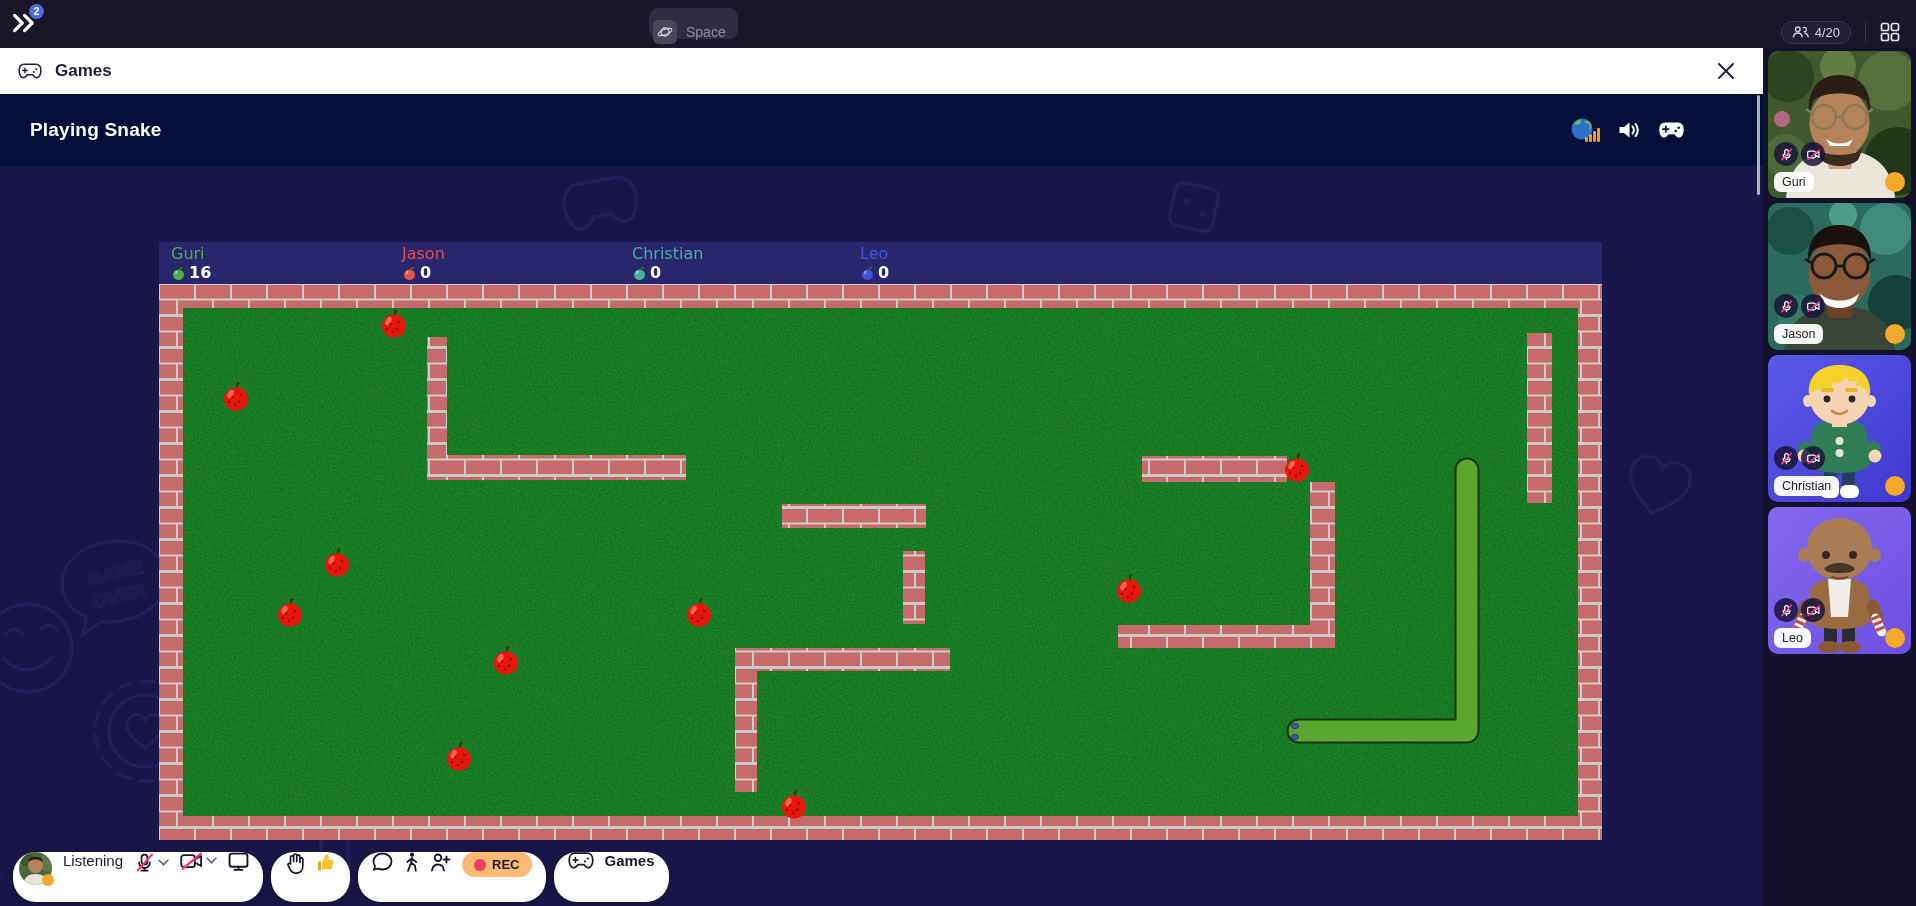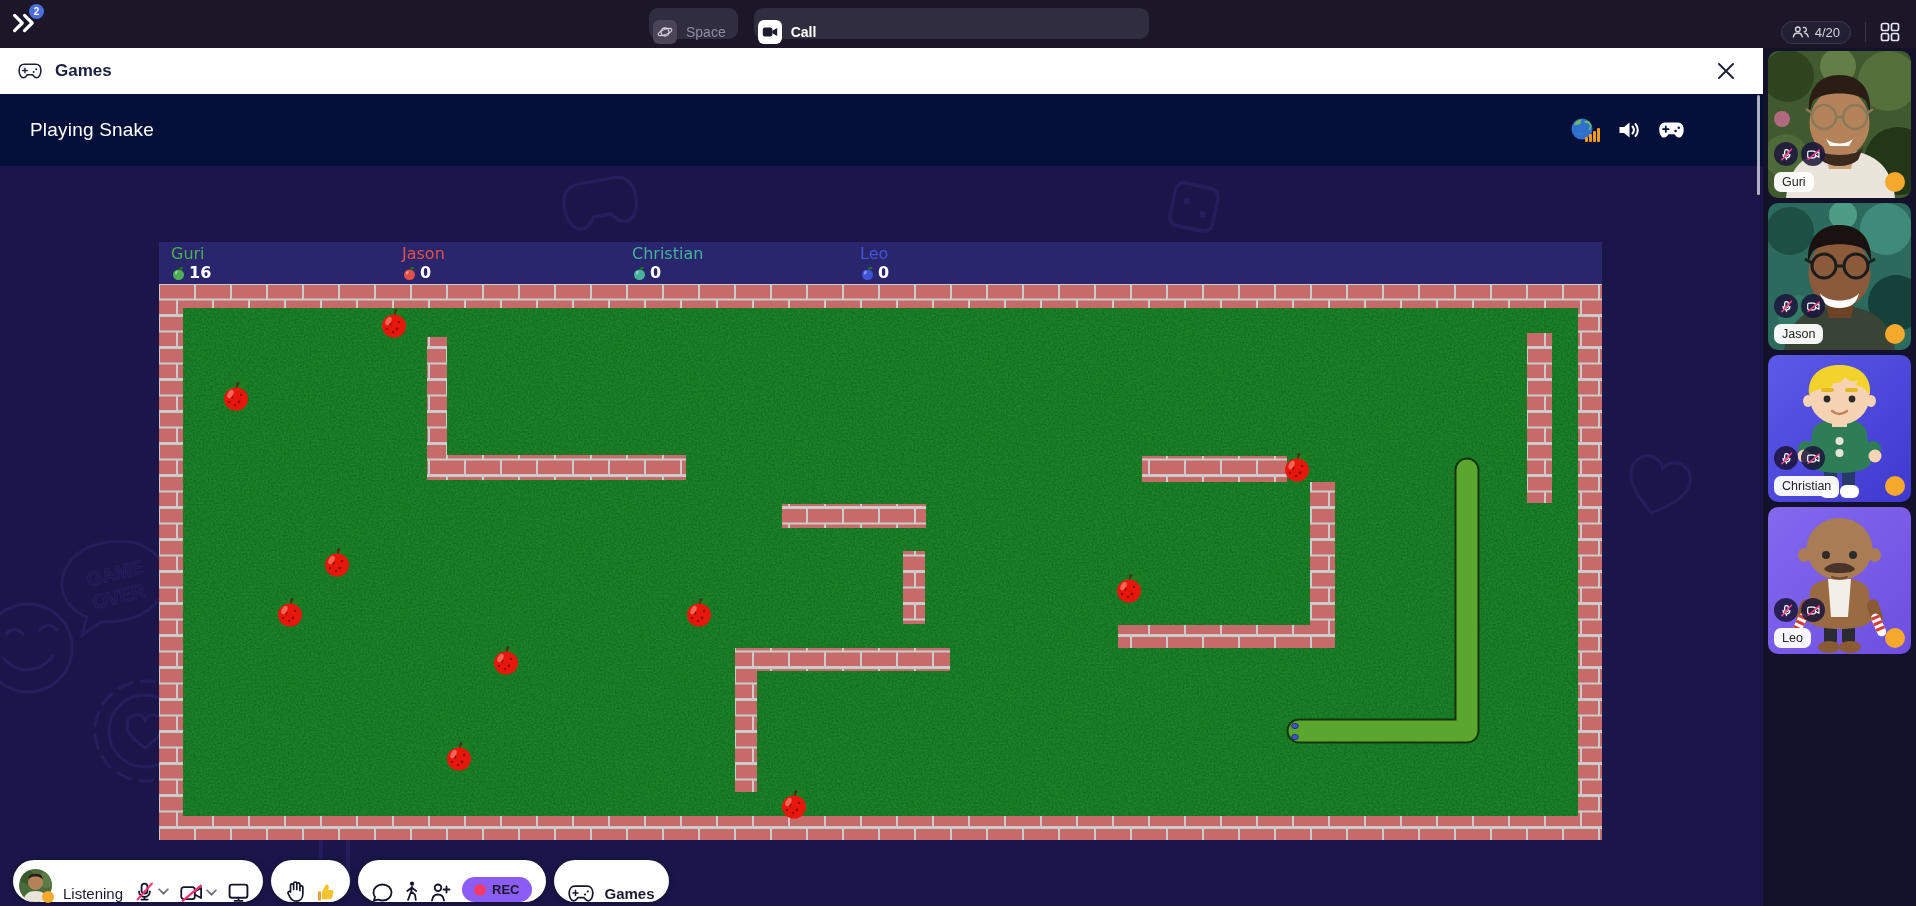--- a/index.html
+++ b/index.html
@@ -19,39 +19,39 @@
 .tab.call{width:395px;justify-content:flex-start}
 .top-right{position:absolute;right:16px;top:8px;height:48px;display:flex;align-items:center;gap:14px}
 .occupancy{display:flex;align-items:center;gap:6px;border:1px solid #3b3750;background:#232033;color:#d6d4e0;font-size:13px;border-radius:13px;padding:3px 10px;cursor:pointer}
 .vdiv{width:1px;height:20px;background:#3a3650}
 
 .main{position:absolute;top:48px;left:0;width:1763px;bottom:0}
 .games-header{height:46px;background:#fff;display:flex;align-items:center;padding:0 18px;gap:13px;position:relative}
 .games-title{font-size:17px;font-weight:800;color:#1d1d3d}
 .close-btn{position:absolute;right:28px;top:14px;width:18px;height:18px;cursor:pointer}
 .snake-header{height:72px;background:#04103a;display:flex;align-items:center;padding:0 30px;position:relative}
-.snake-title{color:#fff;font-size:19px;font-weight:400;letter-spacing:.2px}
+.snake-title{color:#fff;font-size:19px;font-weight:700;letter-spacing:.2px}
 .sh-icons{position:absolute;right:78px;top:0;height:72px;display:flex;align-items:center;gap:17px}
 .game-area{position:absolute;top:118px;left:0;right:0;bottom:0;background:#1b1649;overflow:hidden}
 .doodle{position:absolute;opacity:.5;pointer-events:none}
 
 #board{position:absolute;left:159px;top:76px;width:1443px}
 .scoreboard{position:relative;height:42px;background:#29266e}
 .player{position:absolute;top:3px}
 .pname{font-family:"DejaVu Sans",sans-serif;font-size:16px;line-height:18px}
 .pscore{display:flex;align-items:flex-end;gap:3px;color:#fff;font-family:"DejaVu Sans",sans-serif;font-size:16px;font-weight:700;line-height:19px}
 #board-svg{display:block}
 
 .toolbar{position:absolute;left:13px;bottom:4px;display:flex;gap:8px;z-index:20}
-.pill{background:#fff;border-radius:23px;height:42px;display:flex;align-items:flex-end;box-shadow:0 1px 6px rgba(0,0,0,.35);padding:0 14px;gap:11px}
+.pill{background:#fff;border-radius:23px;height:50px;display:flex;align-items:flex-start;box-shadow:0 1px 6px rgba(0,0,0,.35);padding:0 14px;gap:11px}
 .pill .ibtn{display:flex;align-items:center;gap:3px;cursor:pointer}
 .status-label{font-size:15px;color:#1a1a2e}
 .avatar-wrap{position:relative;width:33px;height:33px;margin-left:-8px}
 .presence-dot{position:absolute;right:-2px;bottom:-1px;width:12px;height:12px;border-radius:50%;background:#f4a82c}
-.rec-pill{display:flex;align-items:center;gap:6px;background:#8b5cf6;border-radius:15px;padding:5px 12px;cursor:pointer}
+.rec-pill{display:flex;align-items:center;gap:6px;background:#fdba74;border-radius:15px;padding:5px 12px;cursor:pointer}
 .rec-dot{width:12px;height:12px;border-radius:50%;background:#f23b66}
 .rec-label{font-size:13px;font-weight:800;color:#1a1a2e}
 .games-btn-label{font-size:15px;font-weight:700;color:#1a1a2e}
 
 .sidebar{position:absolute;top:48px;right:0;width:153px;bottom:0;background:#14112a}
 .scroll-thumb{position:absolute;left:-6px;top:47px;width:3px;height:100px;border-radius:2px;background:#d8d8e4;opacity:.8}
 .tile{position:absolute;left:5px;width:143px;height:147px;border-radius:10px;overflow:hidden;cursor:pointer}
 .tile svg.av{position:absolute;inset:0}
 .tbadges{position:absolute;left:6px;bottom:32px;display:flex;gap:3px}
 .tbadge{width:24px;height:24px;border-radius:50%;background:rgba(26,20,58,.85);display:flex;align-items:center;justify-content:center}
@@ -73,29 +73,20 @@
 
     <div class="tabs">
       <div class="tab inactive">
         <span class="iconbox">
           <svg width="16" height="16" viewBox="0 0 20 20">
               <circle cx="10" cy="10" r="5" fill="none" stroke="#d8d6e0" stroke-width="1.6"></circle>
               <ellipse cx="10" cy="10" rx="9" ry="3.2" fill="none" stroke="#d8d6e0" stroke-width="1.3" transform="rotate(-22 10 10)"></ellipse>
             </svg>
         </span>
         <span class="tlabel">Space</span>
-      </div>
-      <div class="tab active call">
-        <span class="iconbox">
-          <svg width="16" height="16" viewBox="0 0 20 16">
-              <rect x="1" y="2.5" width="12" height="11" rx="2.5" fill="#1d1930"></rect>
-              <path d="M13 6.5l6-3.5v10l-6-3.5z" fill="#1d1930"></path>
-            </svg>
-        </span>
-        <span class="tlabel">Call</span>
       </div>
     </div>
 
     <div class="top-right">
       <div class="occupancy">
         <svg width="17" height="14" viewBox="0 0 19 15">
           <circle cx="6.5" cy="4.5" r="2.6" fill="none" stroke="#d6d4e0" stroke-width="1.5"></circle>
           <path d="M1.5 13c.6-3 2.6-4.4 5-4.4s4.4 1.4 5 4.4" fill="none" stroke="#d6d4e0" stroke-width="1.5" stroke-linecap="round"></path>
           <path d="M12.7 2.6a2.4 2.4 0 11.9 4.6M14.5 8.8c2 .3 3.2 1.7 3.6 4" fill="none" stroke="#d6d4e0" stroke-width="1.5" stroke-linecap="round"></path>
         </svg>

